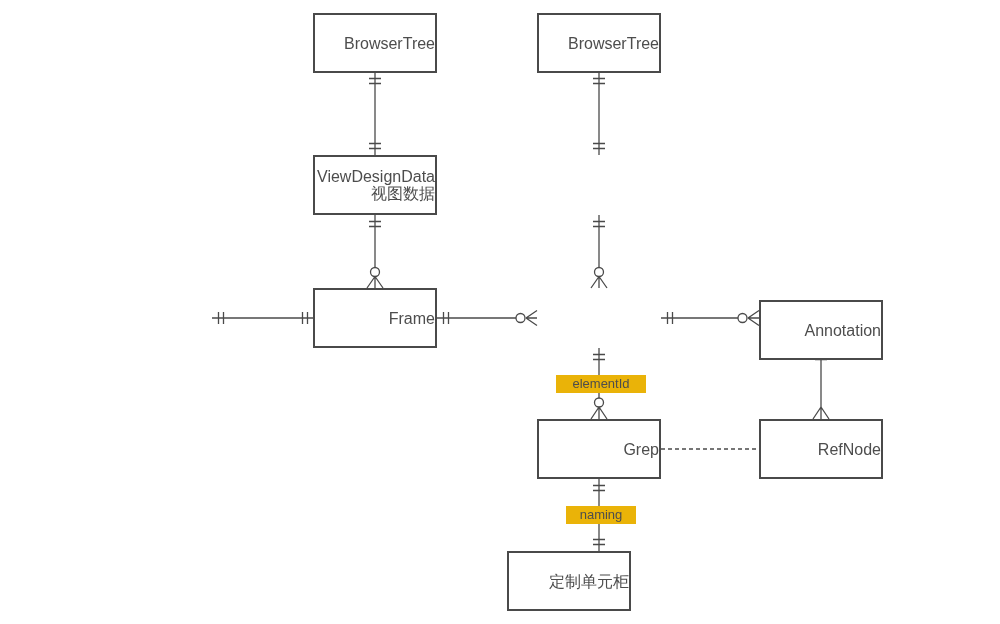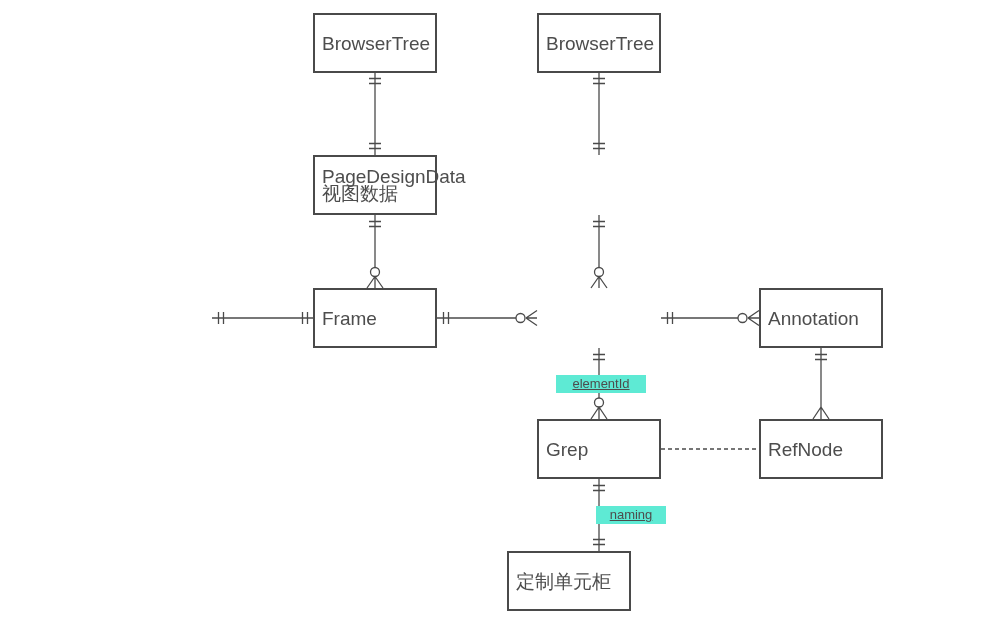--- a/index.html
+++ b/index.html
@@ -24,38 +24,37 @@
   .node {
     position: absolute;
     width: 124px;
     height: 60px;
     box-sizing: border-box;
     border: 2px solid #4a4a4a;
     background: #ffffff;
     display: flex;
     flex-direction: column;
     justify-content: center;
-    align-items: flex-start;
-    font-size: 19px;
+    align-items: flex-end;
+    font-size: 16px;
     line-height: 17px;
     color: #4d4d4d;
     text-align: center;
     cursor: default;
     padding-left: 7px;
   }
   .edge-label {
     position: absolute;
-    background: #5eead4;
+    background: #eab308;
     font-size: 13px;
     line-height: 18px;
     color: #4d4d4d;
     text-align: center;
     padding: 0 2px;
     white-space: nowrap;
-    text-decoration: underline;
   }
 </style>
 </head>
 <body>
 
 <div class="canvas">
 
   <svg class="connectors" viewBox="0 0 1000 624" xmlns="http://www.w3.org/2000/svg" stroke="#4a4a4a" stroke-width="1.3" fill="none">
 
     <g>
@@ -130,44 +129,44 @@
 
   <div class="node" style="left:313px; top:13px">
     <span>BrowserTree</span>
   </div>
 
   <div class="node" style="left:537px; top:13px">
     <span>BrowserTree</span>
   </div>
 
   <div class="node" style="left:313px; top:155px">
-    <span>PageDesignData</span>
+    <span>ViewDesignData</span>
     <span>视图数据</span>
   </div>
 
 
 
   <div class="node" style="left:313px; top:288px">
     <span>Frame</span>
   </div>
 
 
-  <div class="node" style="left:759px; top:288px">
+  <div class="node" style="left:759px; top:300px">
     <span>Annotation</span>
   </div>
 
   <div class="node" style="left:759px; top:419px">
     <span>RefNode</span>
   </div>
 
   <div class="node" style="left:537px; top:419px">
     <span>Grep</span>
   </div>
 
   <div class="node" style="left:507px; top:551px">
     <span>定制单元柜</span>
   </div>
 
   <div class="edge-label" style="left:556px; top:375px; width:86px">elementId</div>
 
-  <div class="edge-label" style="left:596px; top:506px; width:66px">naming</div>
+  <div class="edge-label" style="left:566px; top:506px; width:66px">naming</div>
 
 </div>
 
 </body></html>

